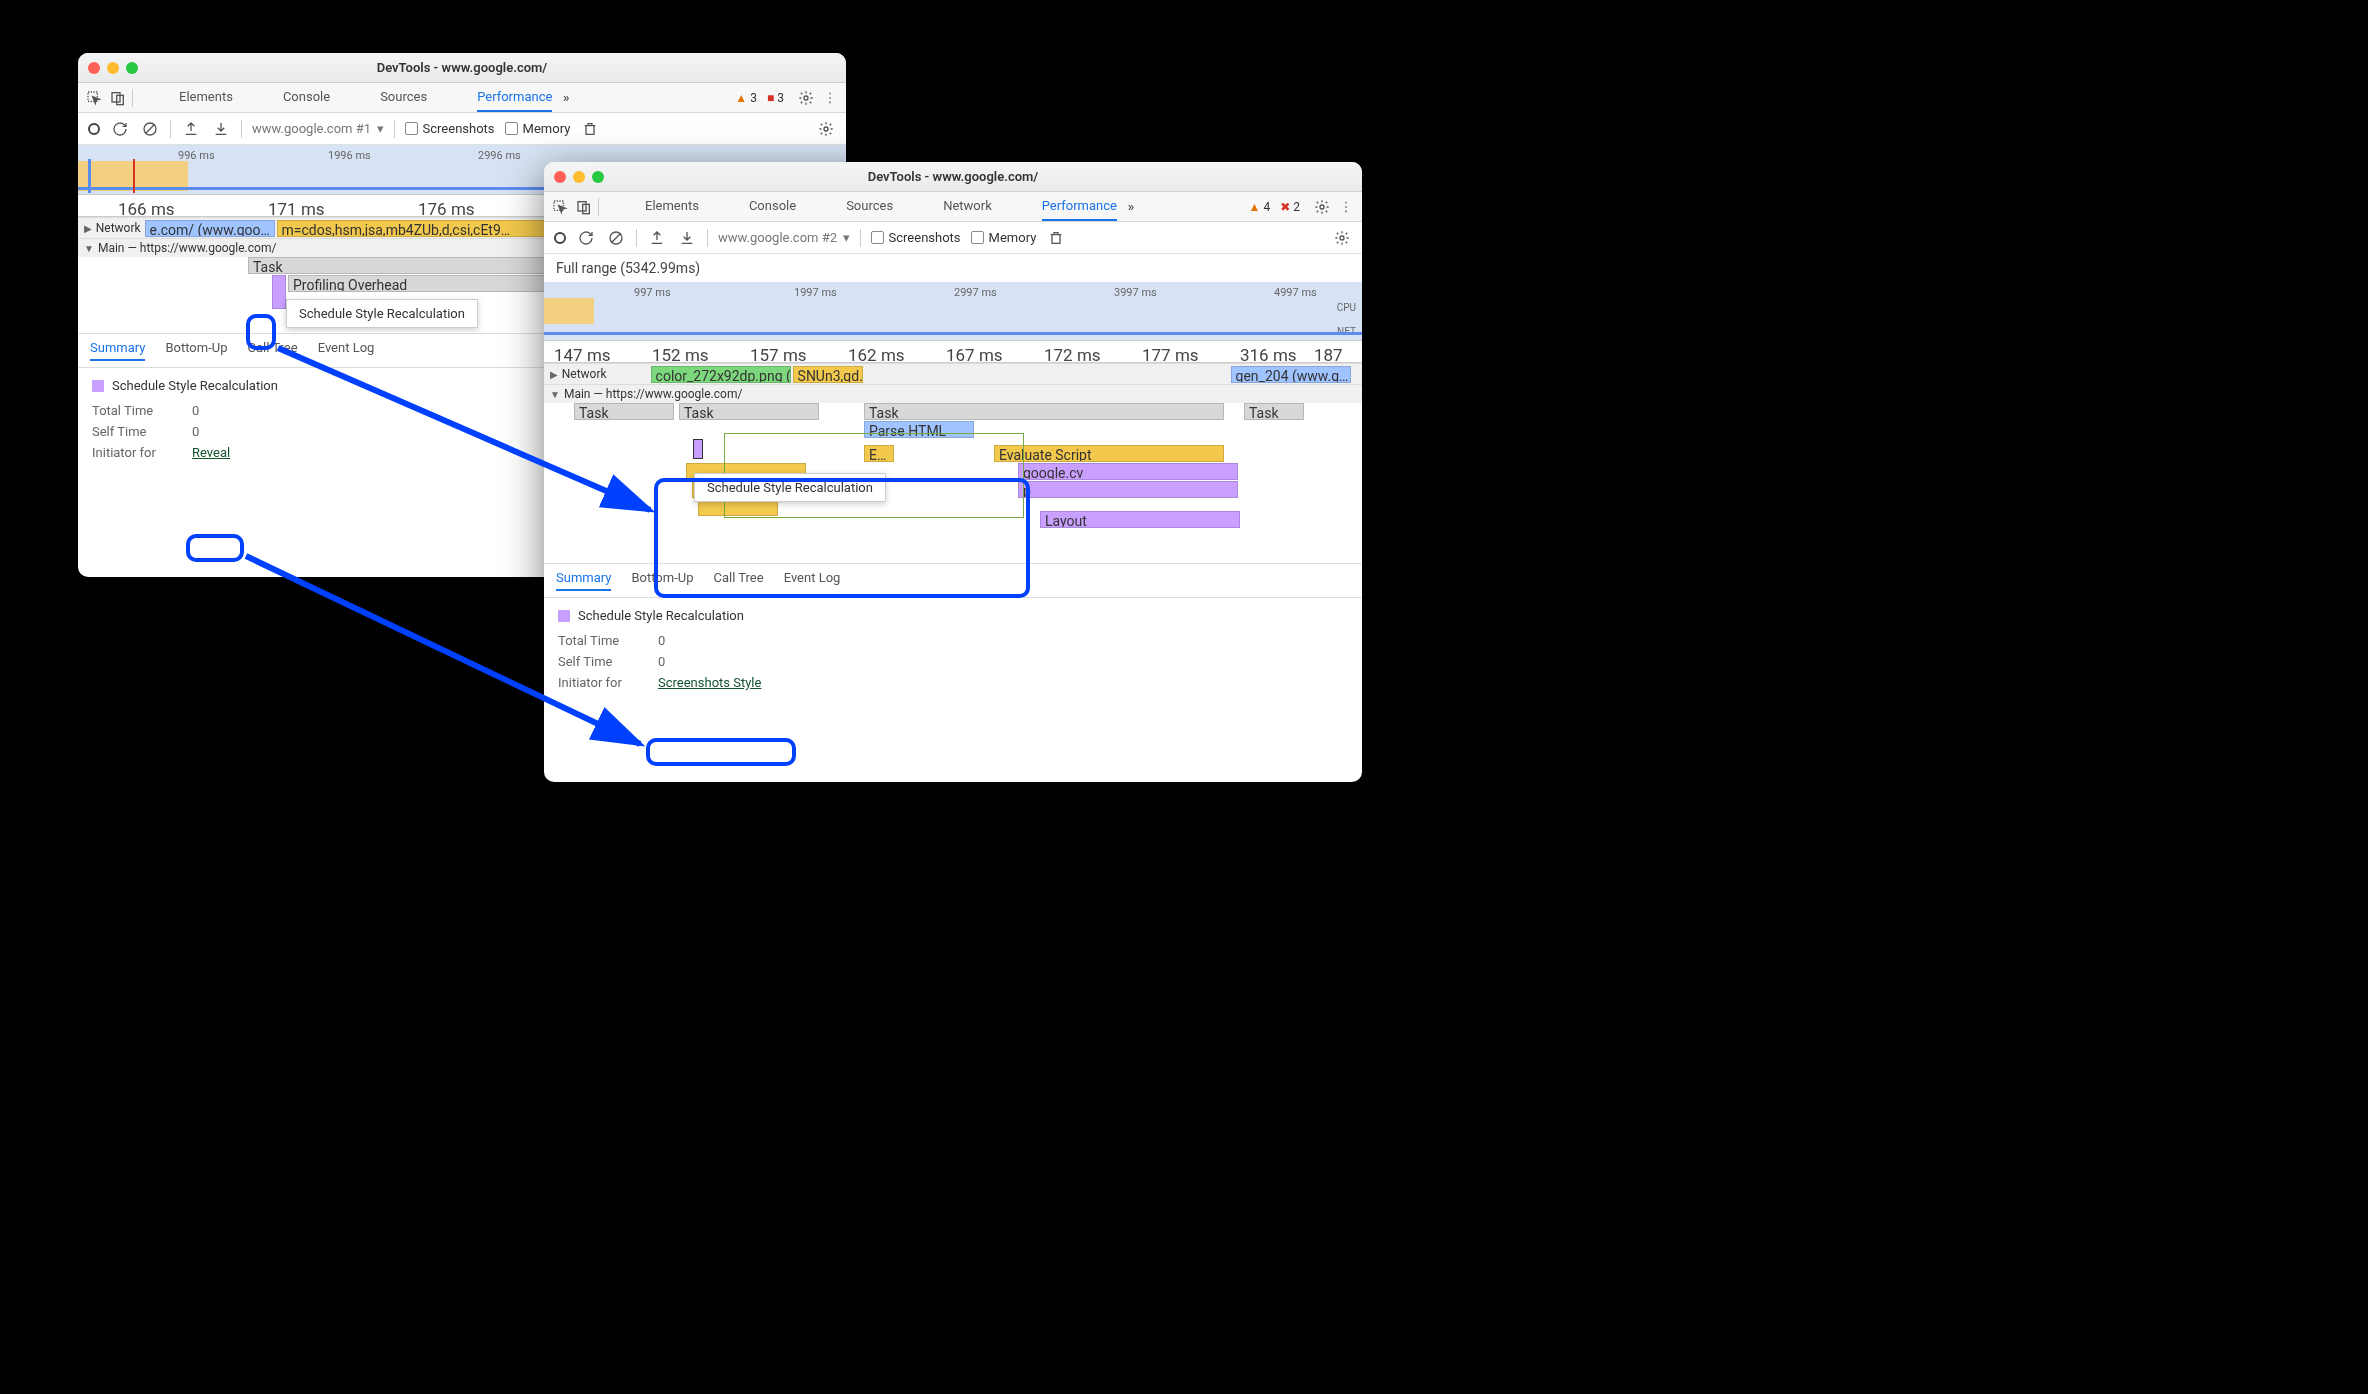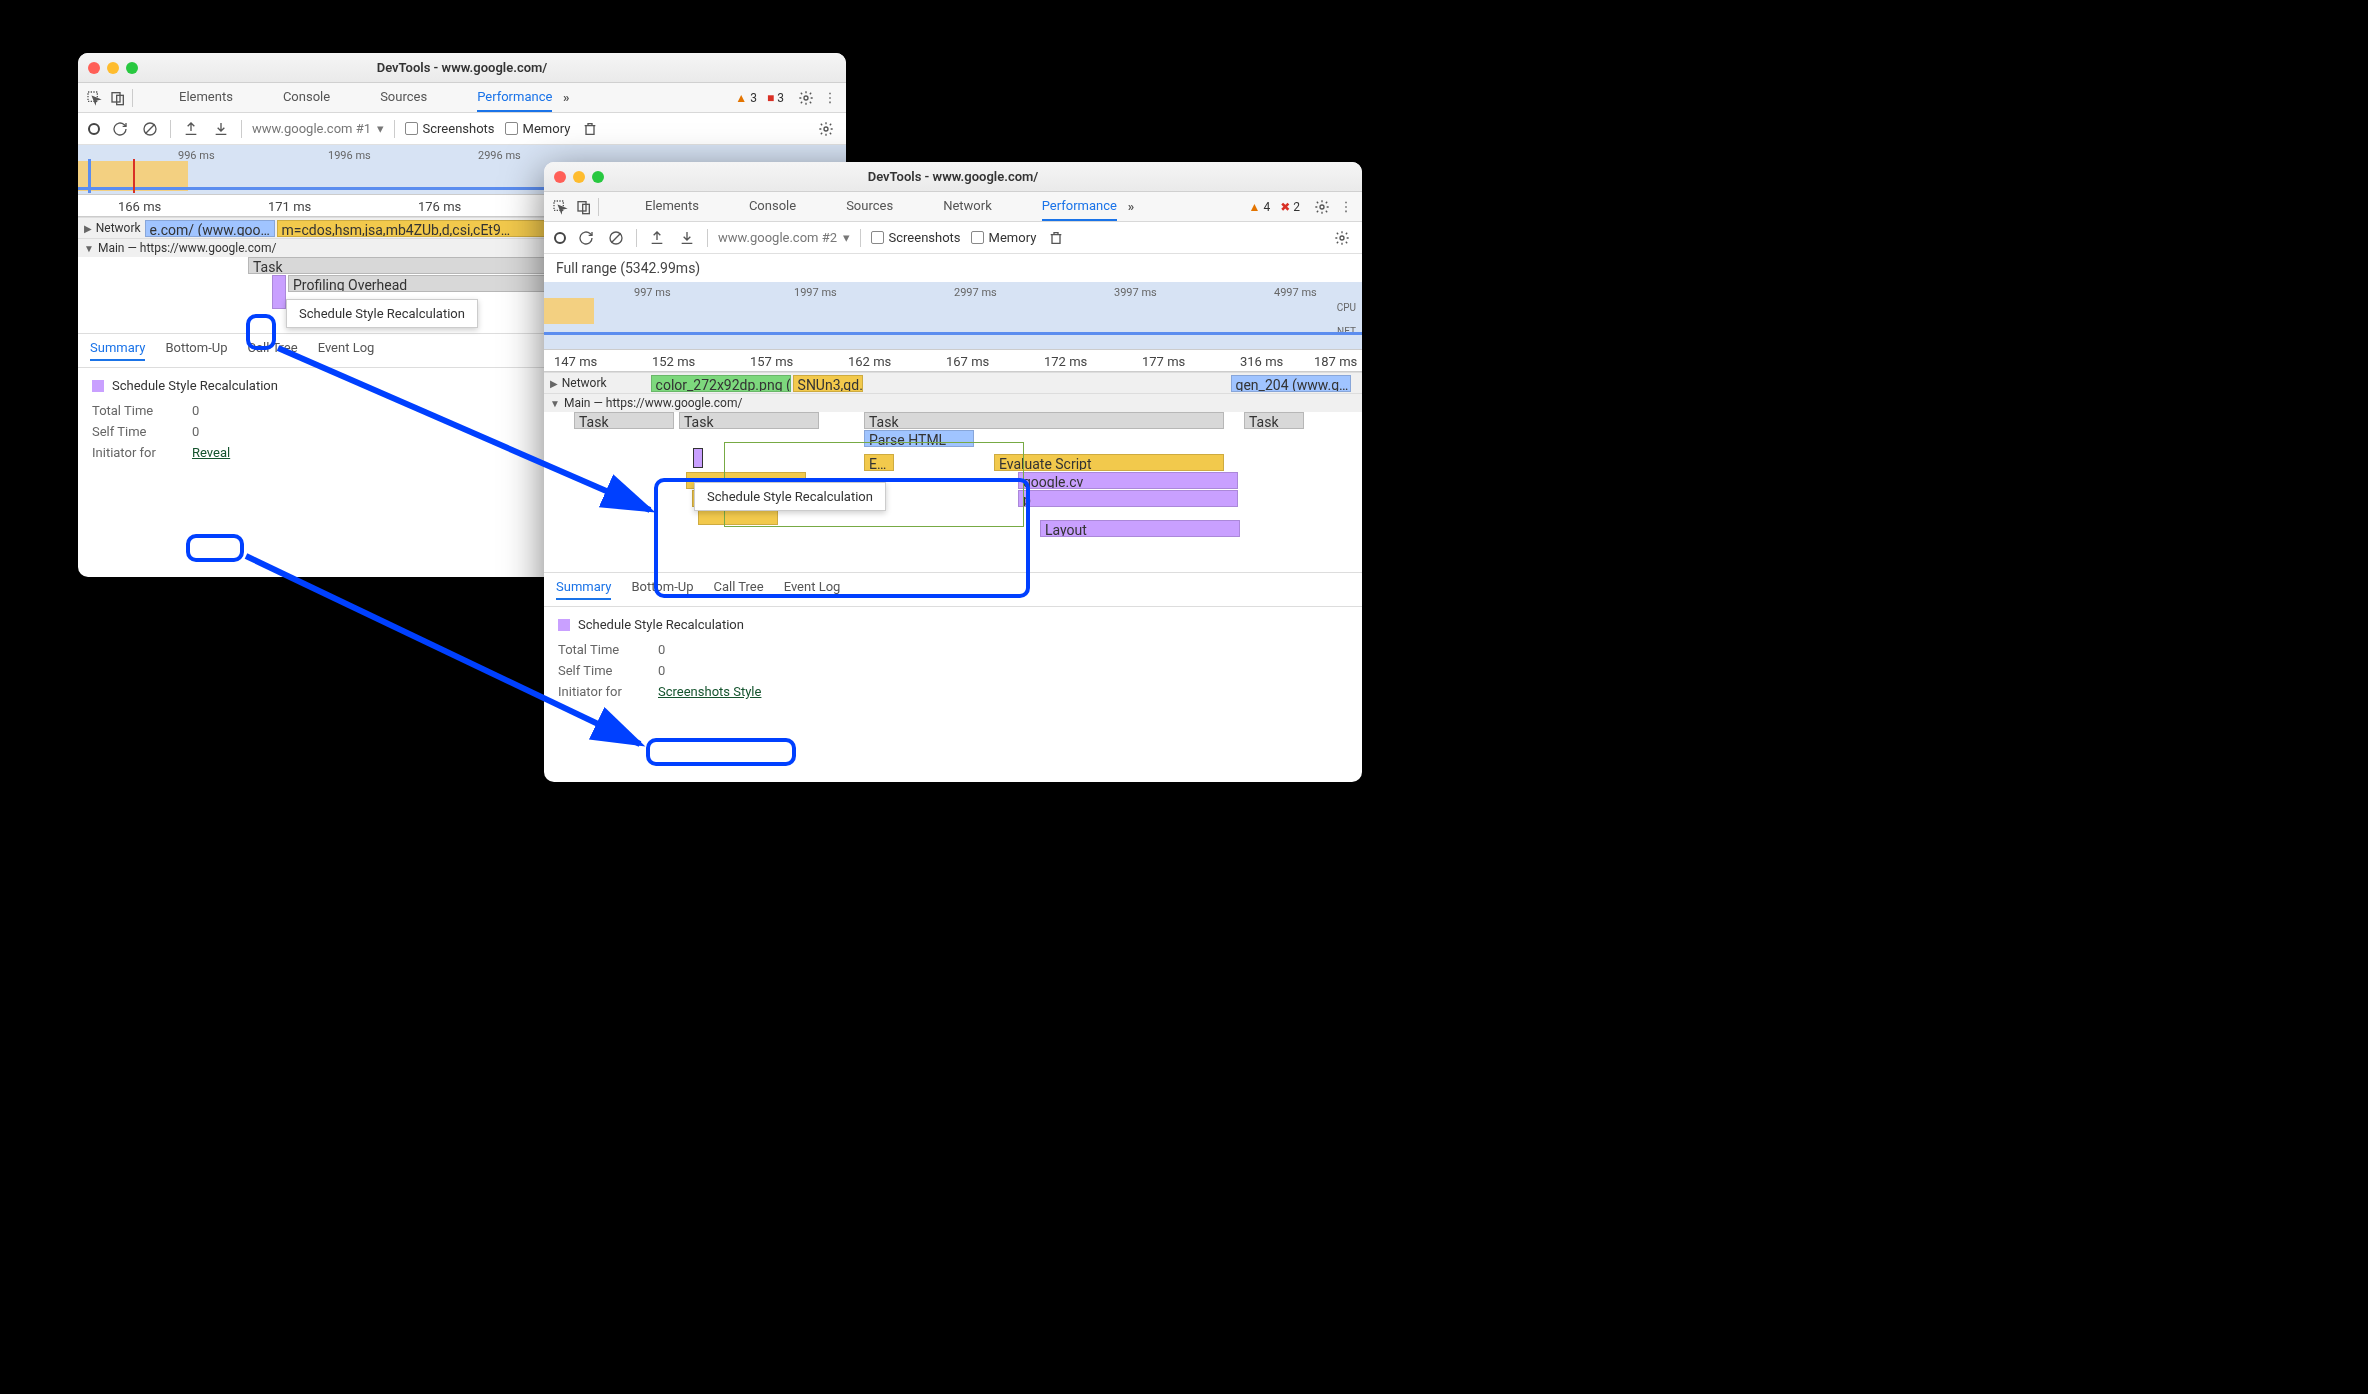--- a/index.html
+++ b/index.html
@@ -54,21 +54,21 @@
     border-bottom:1px solid #e0e0e0; background:#fff;
   }
   .rec-dot { width:12px; height:12px; border:2px solid #444; border-radius:50%; }
   .sel { color:#777; display:flex; align-items:center; gap:6px; }
   .chk { display:flex; align-items:center; gap:5px; font-size:13px;}
   .chkbox { width:13px; height:13px; border:1px solid #888; border-radius:2px; background:#fff; }
   
   .overview { height: 50px; background:#d7e3f4; border-bottom:1px solid #ccc; position:relative; font-size:11px; color:#666; }
   .ovlabel { position:absolute; top:4px; }
   
-  .ruler { height:22px; background:#fff; border-bottom:1px solid #ccc; position:relative; font-size:13px; color:#444;}
+  .ruler { height:22px; background:#fff; border-bottom:1px solid #ccc; position:relative; font-size:17px; color:#444;}
   .rlabel { position:absolute; top:4px; }
   
   .track-head { background:#f0f0f0; padding:2px 6px; font-size:12px; display:flex; align-items:center; gap:4px; border-top:1px solid #ddd;}
   .tri { font-size:10px; color:#666; }
   .flame-bar { position:absolute; height:17px; top:0; font-size:14px; padding:1px 4px; overflow:hidden; white-space:nowrap; border:1px solid rgba(0,0,0,0.15);}
   .c-gray { background:#d8d8d8; color:#333;}
   .c-yellow { background:#f2c94c; color:#333;}
   .c-blue { background:#a0c4ff; color:#333;}
   .c-purple { background:#c9a0ff; color:#333;margin-left:14px;}
   .c-green { background:#7dd87d; color:#333;}
@@ -365,21 +365,21 @@
     <div class="tool-icon">
       <svg class="icon" viewBox="0 0 24 24" fill="none" stroke="currentColor" stroke-width="2">
           <circle cx="12" cy="12" r="3"></circle>
           <path d="M12 2v3M12 19v3M4.2 4.2l2.1 2.1M17.7 17.7l2.1 2.1M2 12h3M19 12h3M4.2 19.8l2.1-2.1M17.7 6.3l2.1-2.1"></path>
         </svg>
     </div>
   </div>
 
   <div class="range-text">Full range (5342.99ms)</div>
 
-  <div class="overview" style="height:68px">
+  <div class="overview" style="height:59px">
     <span class="ovlabel" style="left:90px">997 ms</span>
     <span class="ovlabel" style="left:250px">1997 ms</span>
     <span class="ovlabel" style="left:410px">2997 ms</span>
     <span class="ovlabel" style="left:570px">3997 ms</span>
     <span class="ovlabel" style="left:730px">4997 ms</span>
     <span class="ovlabel" style="right:6px; top:20px; font-size:10px;">CPU</span>
     <span class="ovlabel" style="right:6px; top:44px; font-size:10px;">NET</span>
     <div style="position:absolute;left:0;top:16px;width:50px;height:26px;background:rgba(255,200,80,0.7)"></div>
     <div style="position:absolute;left:0;top:50px;width:818px;height:3px;background:#5b8def"></div>
   </div>

